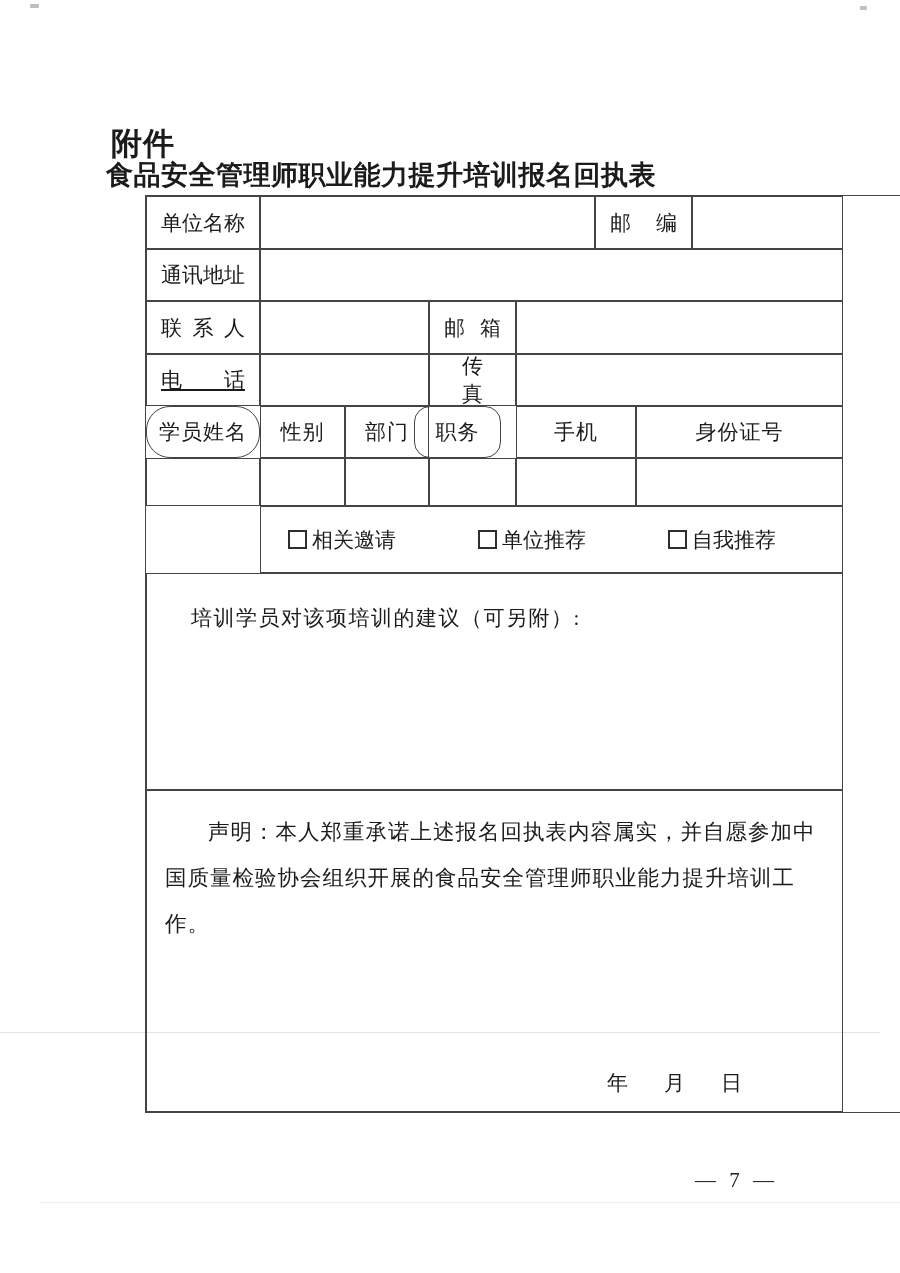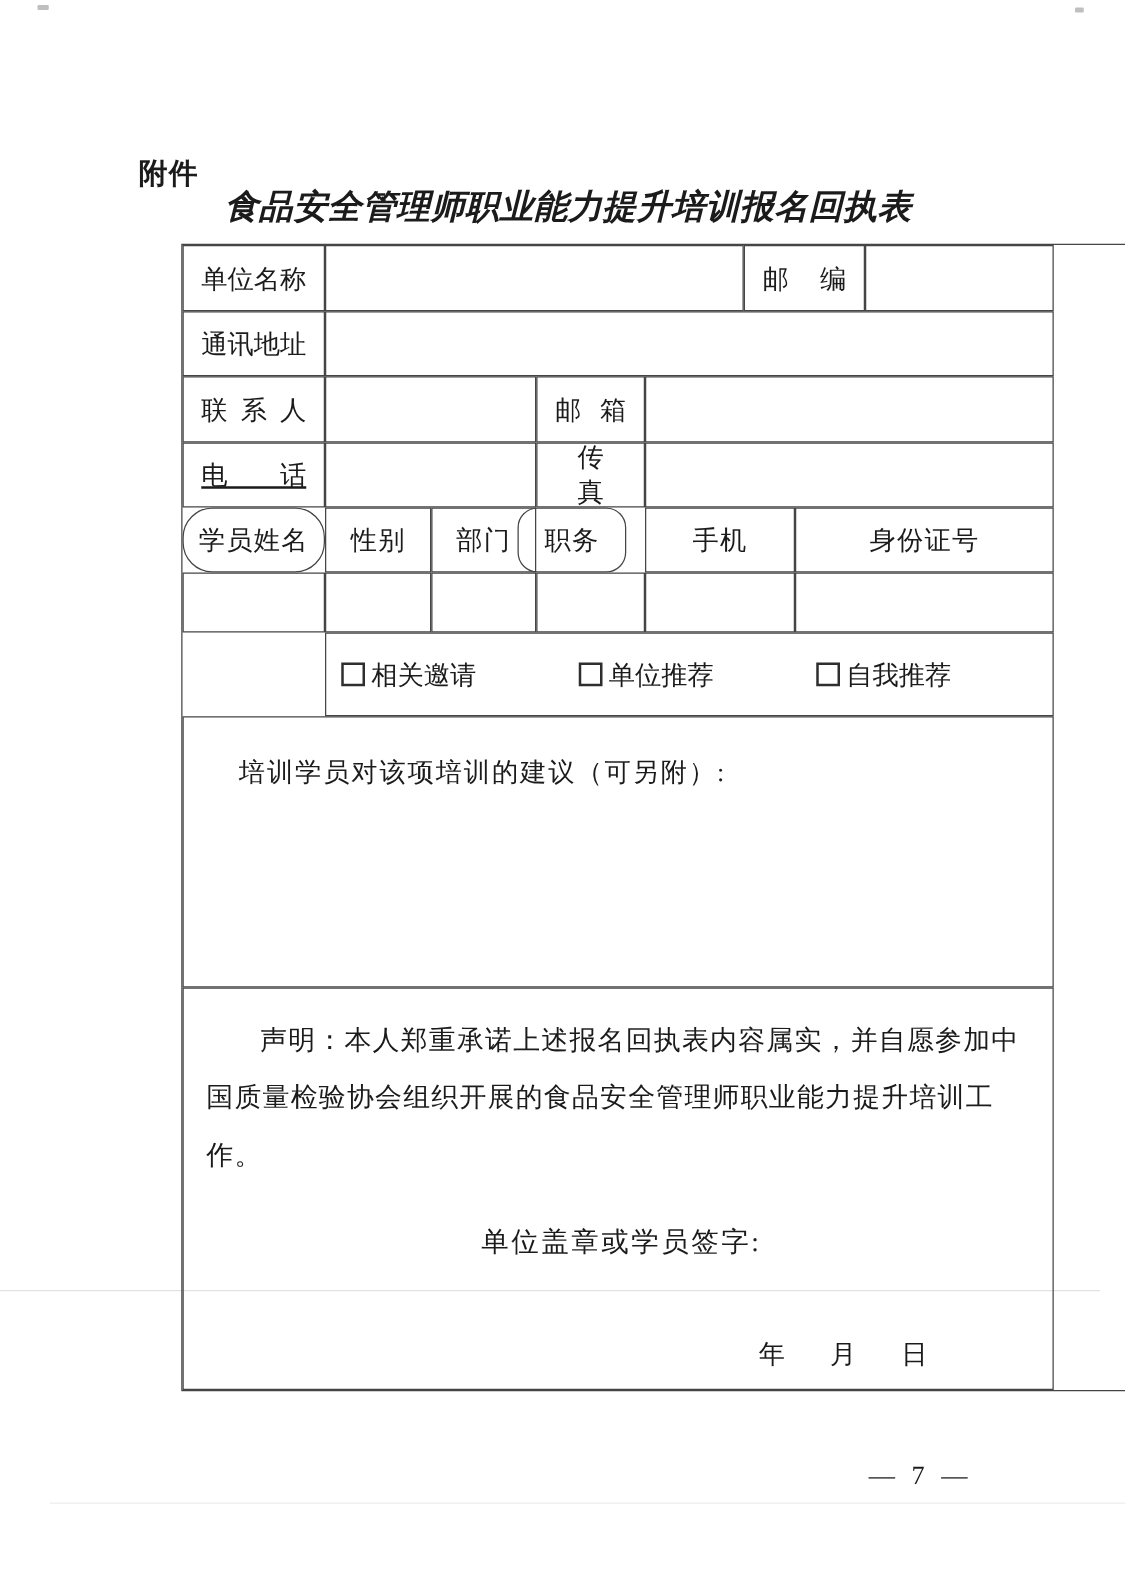--- a/index.html
+++ b/index.html
@@ -11,29 +11,28 @@
   }
   
   .speck{position:absolute;background:#8a8a8a;opacity:.55;border-radius:1px;}
   .faint-line{position:absolute;height:1px;background:#e2e2e5;}
   .faint-line.lighter{background:#ededef;}
 
   
   .attachment{
     position:absolute;left:111px;top:123px;
     font-family:"Liberation Sans","DejaVu Sans",sans-serif;
-    font-weight:bold;font-size:23px;letter-spacing:1px;
+    font-weight:bold;font-size:31px;letter-spacing:1px;
   }
   .doc-title{
-    position:absolute;left:106px;top:147px;width:697px;
-    text-align:center;
+    position:absolute;left:106px;top:157px;width:697px;
+    text-align:left;
     font-family:"Liberation Sans","DejaVu Sans",sans-serif;
     font-weight:bold;font-size:27px;letter-spacing:0.5px;
     white-space:nowrap;
-    font-style:italic;
   }
 
   
   .form-table{
     position:absolute;left:106px;top:196px;width:783px;height:916px;
     outline:1px solid #454545;
     margin-left:40px;
   }
   .cell{
     position:absolute;box-sizing:border-box;
@@ -47,21 +46,21 @@
     -moz-text-align-last:justify;
   }
   .cell.ctr{
     display:flex;align-items:center;justify-content:center;
     letter-spacing:1px;
   }
   .vcenter{display:flex;align-items:center;}
   .lbl-inner{width:100%;text-align:justify;text-align-last:justify;}
 
   
-  .opts{display:flex;align-items:center;padding-left:12px;gap:82px;}
+  .opts{display:flex;align-items:center;padding-left:27px;gap:82px;}
   .opt{display:flex;align-items:center;white-space:nowrap;font-size:21px;}
   .cb{
     display:inline-block;width:15px;height:15px;
     border:2px solid #2e2e2e;margin-right:5px;flex:0 0 auto;
     background:#fff;
   }
 
   
   .suggestion-text{
     position:absolute;left:44px;top:30px;
@@ -163,21 +162,20 @@
       <span>自我推荐</span>
     </span>
   </div>
 
   <div class="cell" style="left:0;top:377px;width:697px;height:217px;">
     <div class="suggestion-text">培训学员对该项培训的建议（可另附）:</div>
   </div>
 
   <div class="cell" style="left:0;top:594px;width:697px;height:322px;">
     <div class="decl-text">声明：本人郑重承诺上述报名回执表内容属实，并自愿参加中国质量检验协会组织开展的食品安全管理师职业能力提升培训工作。</div>
-    <div class="sign-label">单位盖章或学员签字:</div>
     <div class="date-line">
       <span>年</span>
       <span>月</span>
       <span>日</span>
     </div>
   </div>
 
 </div>
 
 <div class="page-number">— 7 —</div>

